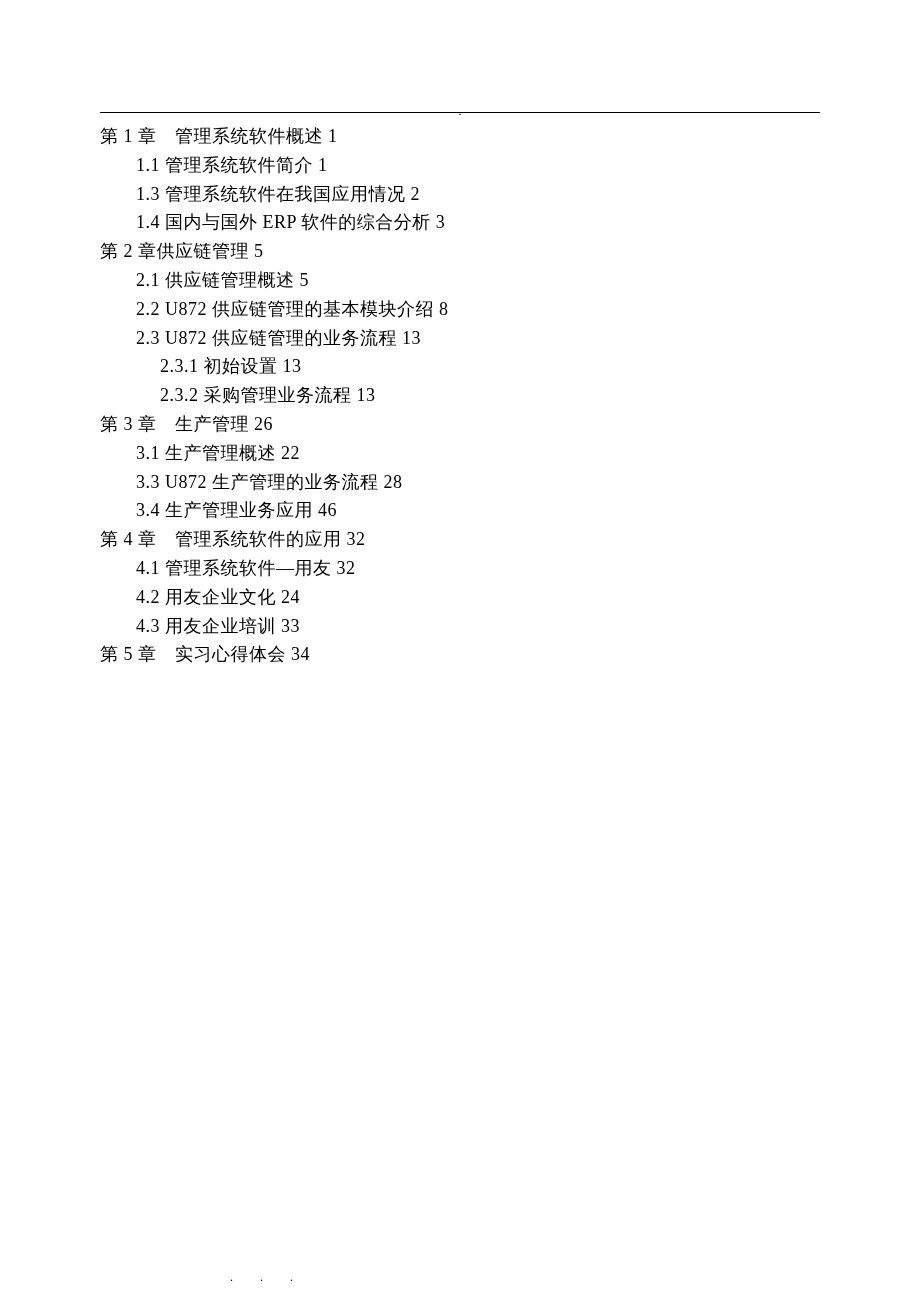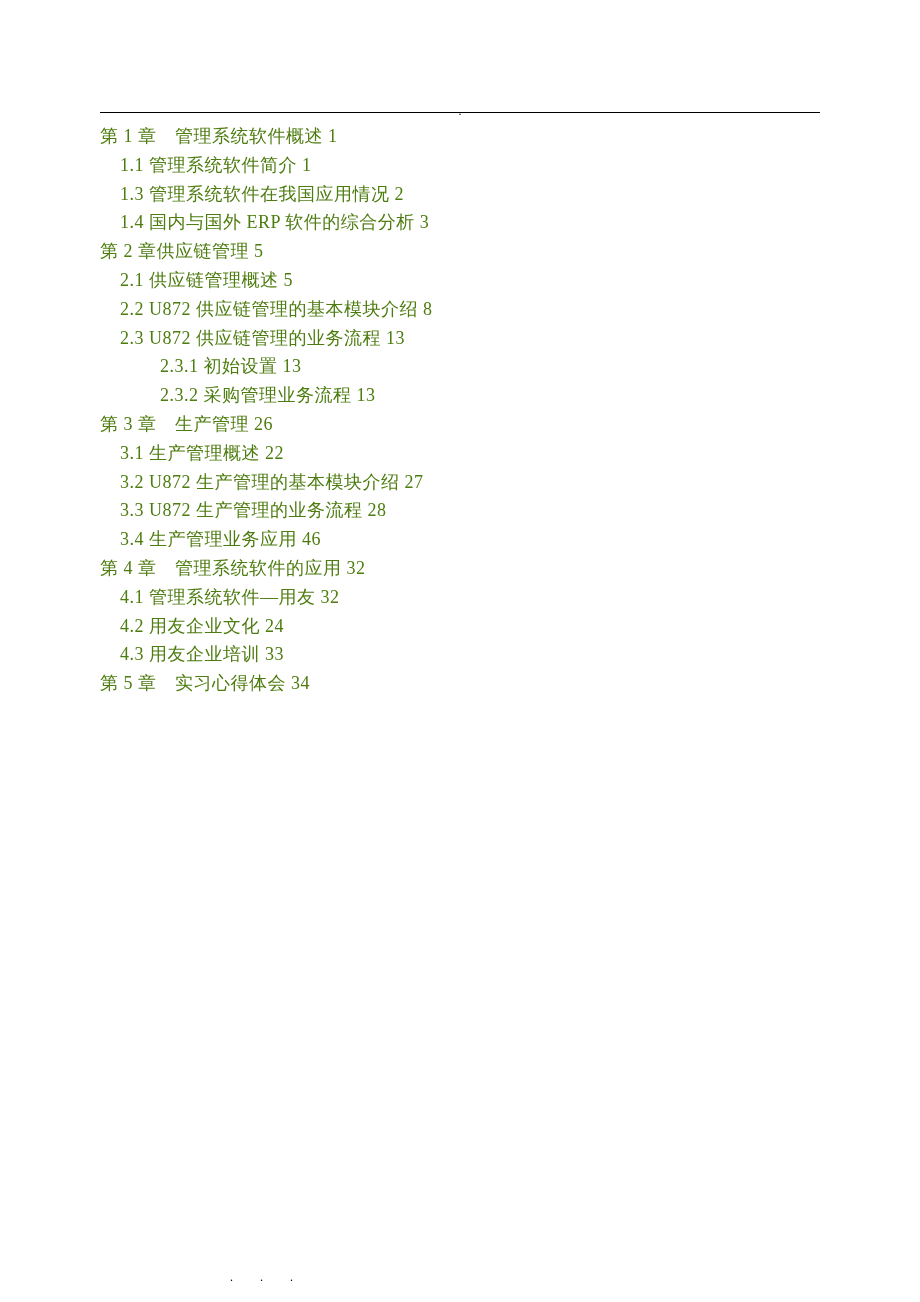--- a/index.html
+++ b/index.html
@@ -30,28 +30,28 @@
       top: 104px;
       left: 50%;
       transform: translateX(-50%);
       font-size: 12px;
       color: #000;
     }
     .content {
       margin-top: 12px;
       font-size: 18px;
       line-height: 1.6;
-      color: #4d7c0f;
+      color: #000000;
       letter-spacing: 0.5px;
     }
     .level-1 {
       margin-left: 0;
     }
     .level-2 {
-      margin-left: 20px;
+      margin-left: 36px;
     }
     .level-3 {
       margin-left: 60px;
     }
     .footer-dots {
       position: absolute;
       top: 1270px;
       left: 230px;
       font-size: 12px;
       letter-spacing: 12px;
@@ -71,21 +71,20 @@
     <div class="level-2">1.3 管理系统软件在我国应用情况 2</div>
     <div class="level-2">1.4 国内与国外 ERP 软件的综合分析 3</div>
     <div class="level-1">第 2 章供应链管理 5</div>
     <div class="level-2">2.1 供应链管理概述 5</div>
     <div class="level-2">2.2 U872 供应链管理的基本模块介绍 8</div>
     <div class="level-2">2.3 U872 供应链管理的业务流程 13</div>
     <div class="level-3">2.3.1 初始设置 13</div>
     <div class="level-3">2.3.2 采购管理业务流程 13</div>
     <div class="level-1">第 3 章　生产管理 26</div>
     <div class="level-2">3.1 生产管理概述 22</div>
-    <div class="level-2">3.2 U872 生产管理的基本模块介绍 27</div>
     <div class="level-2">3.3 U872 生产管理的业务流程 28</div>
     <div class="level-2">3.4 生产管理业务应用 46</div>
     <div class="level-1">第 4 章　管理系统软件的应用 32</div>
     <div class="level-2">4.1 管理系统软件—用友 32</div>
     <div class="level-2">4.2 用友企业文化 24</div>
     <div class="level-2">4.3 用友企业培训 33</div>
     <div class="level-1">第 5 章　实习心得体会 34</div>
   </div>
 </div>
 

